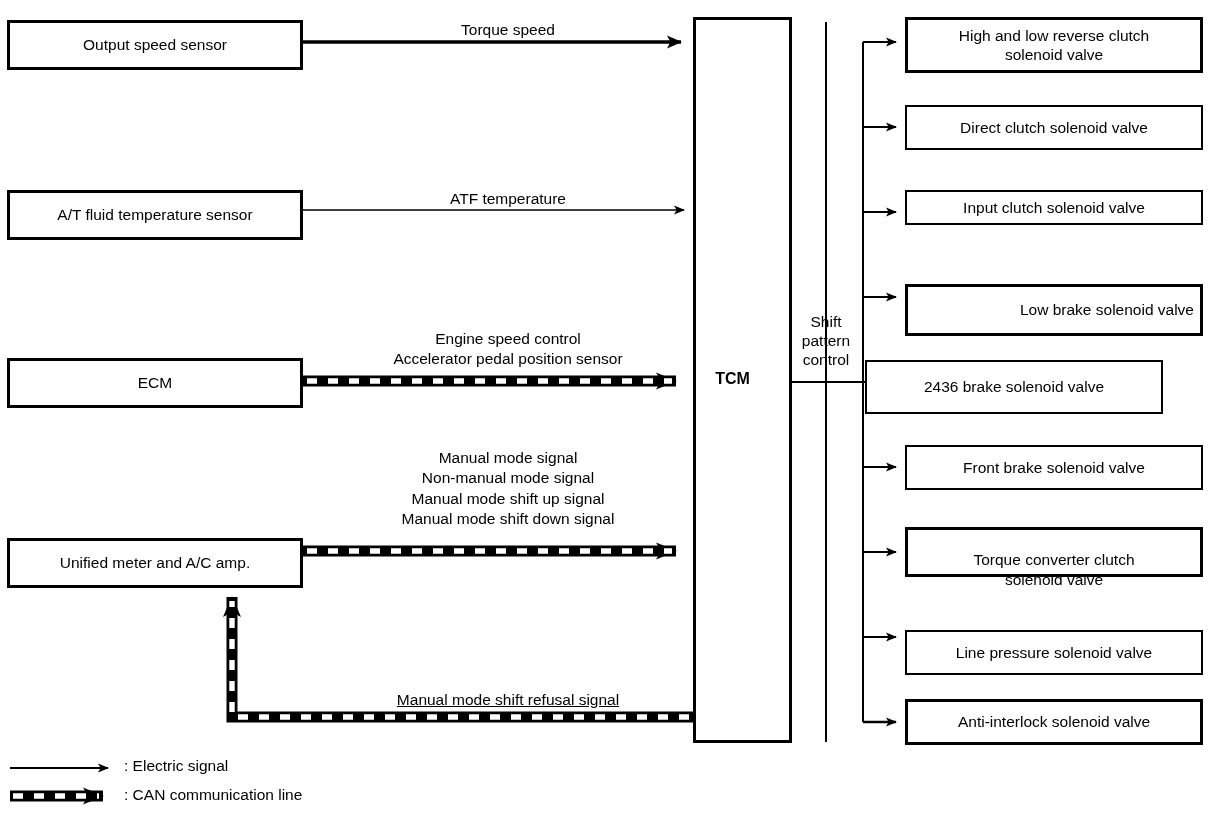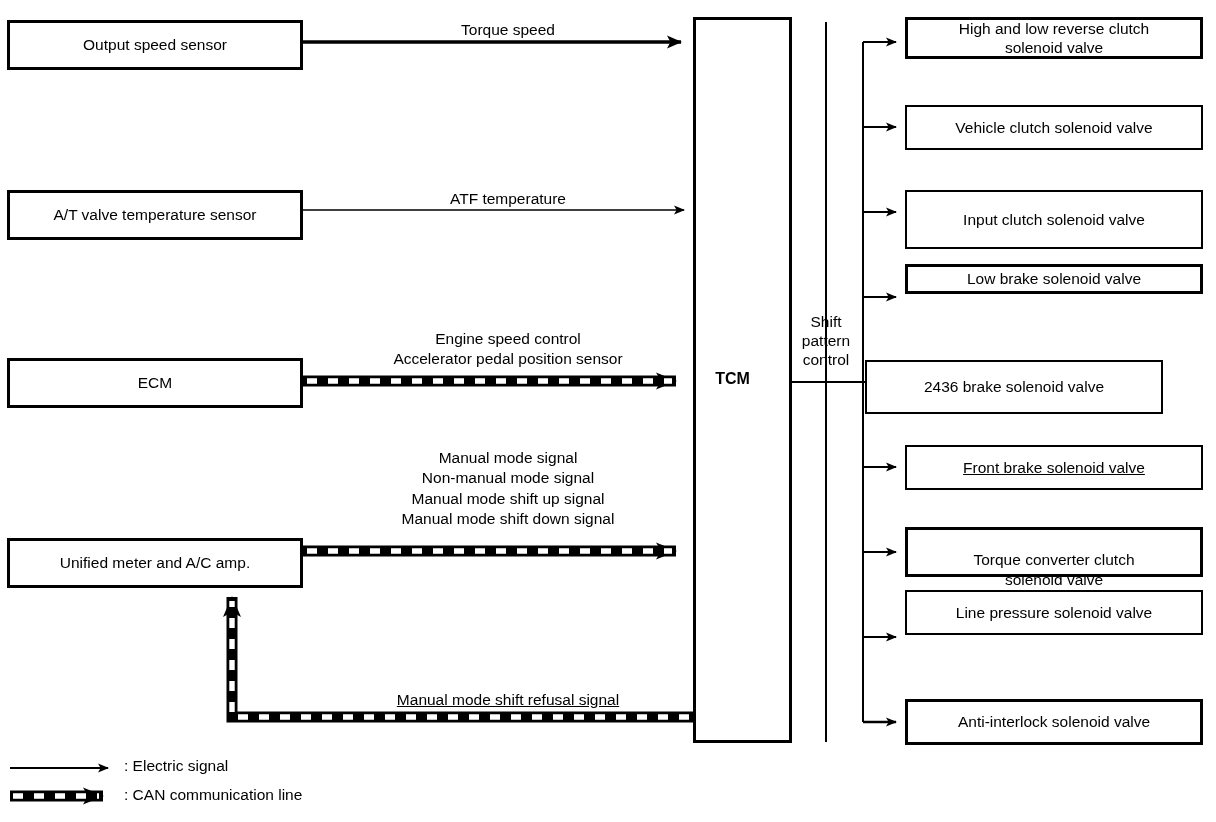--- a/index.html
+++ b/index.html
@@ -132,21 +132,21 @@
       <line x1="10" y1="796" x2="103" y2="796" stroke="#000" stroke-width="11" marker-end="url(#arrCan)"></line>
       <line x1="13" y1="796" x2="99" y2="796" stroke="#fff" stroke-width="5.4" stroke-dasharray="10 11"></line>
     </g>
   </svg>
 
   <div class="node" style="left:7px; top:20px; width:296px; height:50px;">
     <span>Output speed sensor</span>
   </div>
 
   <div class="node" style="left:7px; top:190px; width:296px; height:50px;">
-    <span>A/T valve temperature sensor</span>
+    <span>A/T fluid temperature sensor</span>
   </div>
 
   <div class="node" style="left:7px; top:358px; width:296px; height:50px;">
     <span>ECM</span>
   </div>
 
   <div class="node" style="left:7px; top:526px; width:296px; height:50px;margin-top:12px;">
     <span>Unified meter and A/C amp.</span>
   </div>
 
@@ -164,51 +164,51 @@
 
   <div class="label" style="left:333px; top:690px; width:350px;text-decoration:underline;">Manual mode shift refusal signal</div>
 
   <div class="node" style="left:693px; top:17px; width:99px; height:726px;"></div>
   <div class="tcm-text" style="left:693px; top:370px; width:79px; text-align:center;">TCM</div>
 
   <div class="label" style="left: 795px; top: 313px; width: 62px; line-height: 1.22; white-space: pre-line;">Shift
 pattern
 control</div>
 
-  <div class="node" style="left:905px; top:17px; width:298px; height:42px;">
+  <div class="node" style="left:905px; top:17px; width:298px; height:56px;">
     <span style="white-space: pre-line;">High and low reverse clutch
 solenoid valve</span>
   </div>
 
   <div class="node thin" style="left:905px; top:105px; width:298px; height:45px;">
-    <span>Vehicle clutch solenoid valve</span>
-  </div>
-
-  <div class="node thin" style="left:905px; top:190px; width:298px; height:59px;">
+    <span>Direct clutch solenoid valve</span>
+  </div>
+
+  <div class="node thin" style="left:905px; top:190px; width:298px; height:35px;">
     <span>Input clutch solenoid valve</span>
   </div>
 
-  <div class="node" style="left:905px; top:264px; width:298px; height:30px;">
+  <div class="node" style="left:905px; top:284px; width:298px; height:52px;justify-content:flex-end;">
     <span>Low brake solenoid valve</span>
   </div>
 
   <div class="node thin" style="left:865px; top:360px; width:298px; height:54px;">
     <span>2436 brake solenoid valve</span>
   </div>
 
-  <div class="node thin" style="left:905px; top:445px; width:298px; height:45px;text-decoration:underline;">
+  <div class="node thin" style="left:905px; top:445px; width:298px; height:45px;">
     <span>Front brake solenoid valve</span>
   </div>
 
   <div class="node" style="left:905px; top:527px; width:298px; height:50px;">
     <span style="white-space: pre-line; margin-top: 35px;">Torque converter clutch
 solenoid valve</span>
   </div>
 
-  <div class="node thin" style="left:905px; top:590px; width:298px; height:45px;">
+  <div class="node thin" style="left:905px; top:630px; width:298px; height:45px;">
     <span>Line pressure solenoid valve</span>
   </div>
 
   <div class="node" style="left:905px; top:699px; width:298px; height:46px;">
     <span>Anti-interlock solenoid valve</span>
   </div>
 
   <div class="legend-text" style="left:124px; top:757px;">: Electric signal</div>
 
   <div class="legend-text" style="left:124px; top:786px;">: CAN communication line</div>

